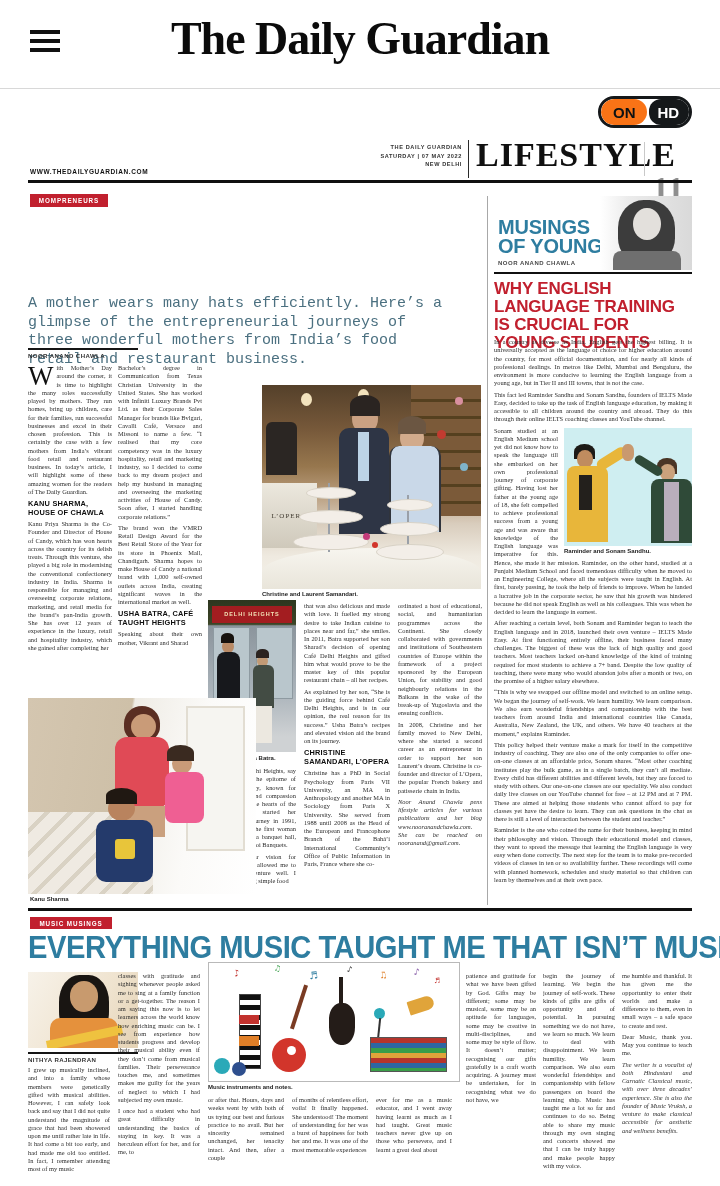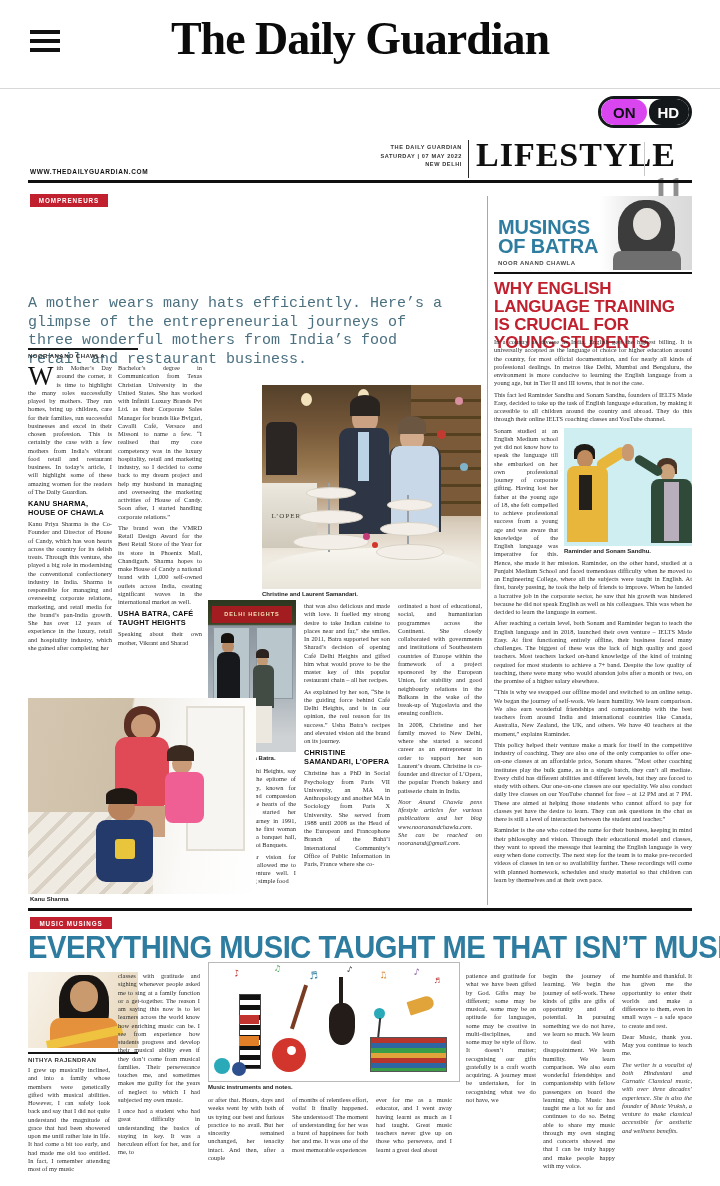--- a/index.html
+++ b/index.html
@@ -4,21 +4,21 @@
 <style>
   html,body{margin:0;padding:0;background:#fff;}
   .paper{position:relative;width:720px;height:1186px;margin:0 auto;background:#fff;
          font-family:"Liberation Serif",serif;color:#222;overflow:hidden;}
   .abs{position:absolute;}
   
   .burger span{display:block;width:30px;height:4px;background:#111;margin:0 0 5px 0;}
   .masthead{width:720px;text-align:center;font-weight:bold;font-size:46px;letter-spacing:-1px;color:#0b0b0b;}
   .hr-light{background:#d8d8d8;height:1px;width:720px;}
   .onhd{display:flex;align-items:stretch;border:3px solid #15181a;border-radius:18px;background:#fff;overflow:hidden;}
-  .onhd .on{background:#d946ef;color:#0d1113;font-family:"Liberation Sans",sans-serif;font-weight:bold;
+  .onhd .on{background:#f97316;color:#0d1113;font-family:"Liberation Sans",sans-serif;font-weight:bold;
             font-size:15px;padding:5px 11px 4px 12px;border-radius:14px;}
   .onhd .hd{background:#15181a;color:#fff;font-family:"Liberation Sans",sans-serif;font-weight:bold;
             font-size:15px;padding:5px 10px 4px 9px;border-radius:12px;margin-left:2px;}
   .dateblock{width:134px;text-align:right;font-family:"Liberation Sans",sans-serif;font-weight:bold;
              font-size:5.6px;letter-spacing:.6px;color:#333;line-height:1.55;}
   .section-title{font-weight:bold;font-size:34px;letter-spacing:1px;color:#101010;}
   .pageno{font-weight:bold;font-size:34px;color:#8f8f8f;}
   .website{font-family:"Liberation Sans",sans-serif;font-weight:bold;font-size:6.5px;letter-spacing:.6px;color:#111;}
   .rule-thick{background:#101010;height:3px;}
   .vline{width:1px;background:#2a2a2a;}
@@ -187,21 +187,21 @@
     <div style="left:34%;top:46%;width:14%;height:8%;background:#201812;border-radius:50% 50% 0 0;"></div>
     <div style="left:30%;top:62%;width:25%;height:32%;background:#243a6b;border-radius:10px;"></div>
     <div style="left:38%;top:72%;width:9%;height:10%;background:#e8c53a;border-radius:3px;"></div>
   </div>
   <div class="abs cap" style="left:30px;top:896px;">Kanu Sharma</div>
 
   <div class="abs divider-v" style="left:487px;top:196px;height:709px;"></div>
 
   <div class="abs sb-title" style="left:498px;top:218px;">
     <div>MUSINGS</div>
-    <div>OF BATRA</div>
+    <div>OF YOUNG</div>
   </div>
   <div class="abs sb-byline" style="left:498px;top:260px;">NOOR ANAND CHAWLA</div>
   <div class="ph ph-portrait" style="left:600px;top:196px;width:92px;height:74px;">
     <div style="left:20%;top:6%;width:62%;height:84%;background:#3c3c3c;border-radius:45% 45% 40% 40%;"></div>
     <div style="left:36%;top:16%;width:30%;height:44%;background:#e3e0dc;border-radius:50%;"></div>
     <div style="left:14%;bottom:0;width:74%;height:26%;background:#6f6f6f;border-radius:8px 8px 0 0;"></div>
   </div>
   <div class="abs rule-thick" style="left:494px;top:272px;width:198px;height:2px;"></div>
   <div class="abs sb-head" style="left:494px;top:280px;width:198px;">WHY ENGLISH LANGUAGE TRAINING IS CRUCIAL FOR YOUNG STUDENTS</div>
 

